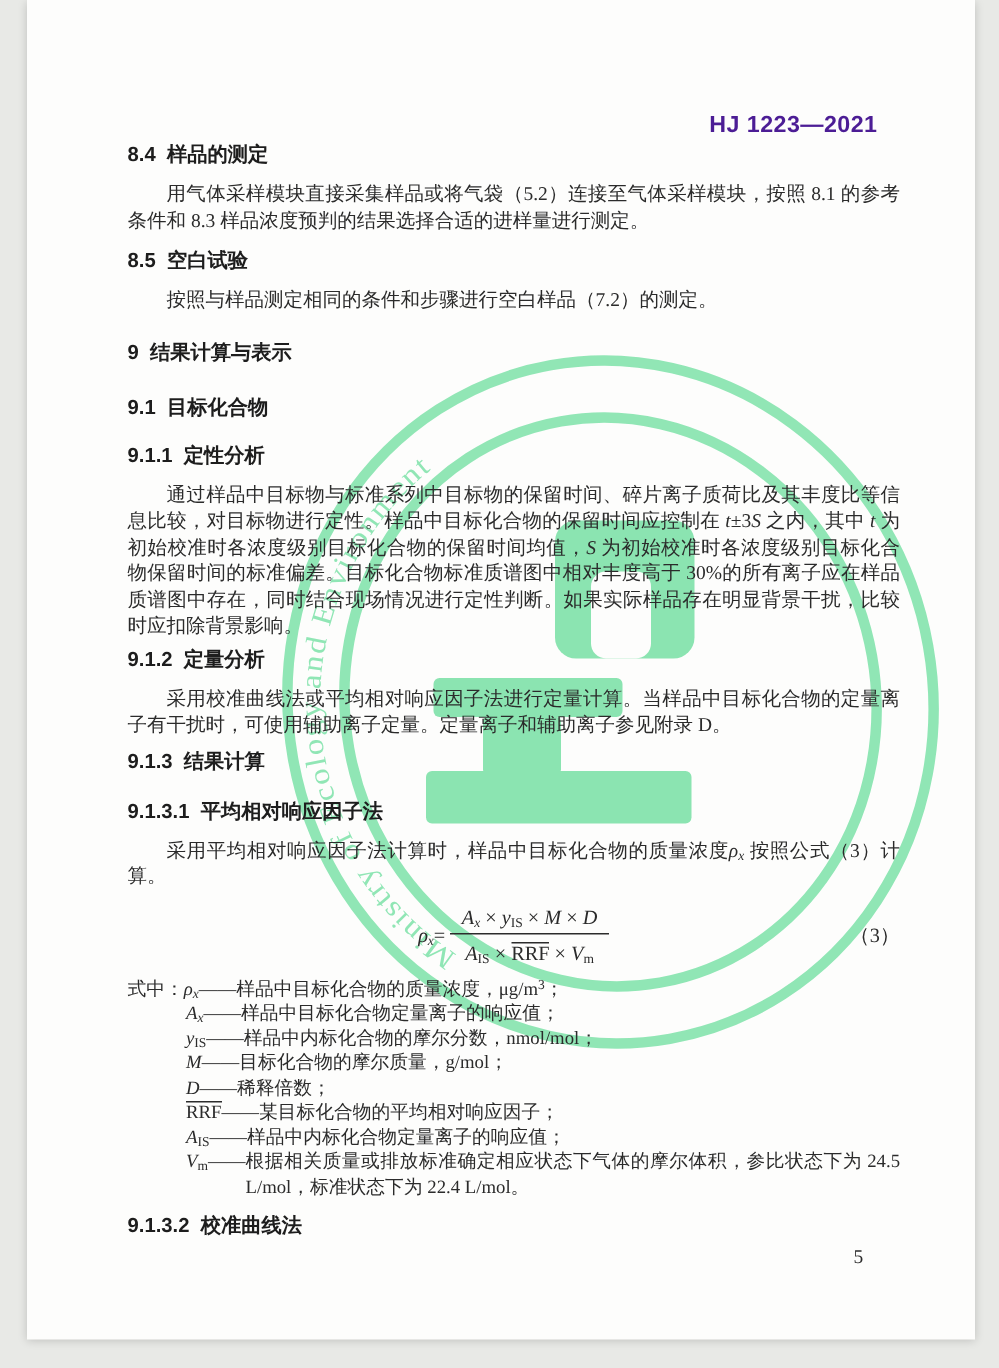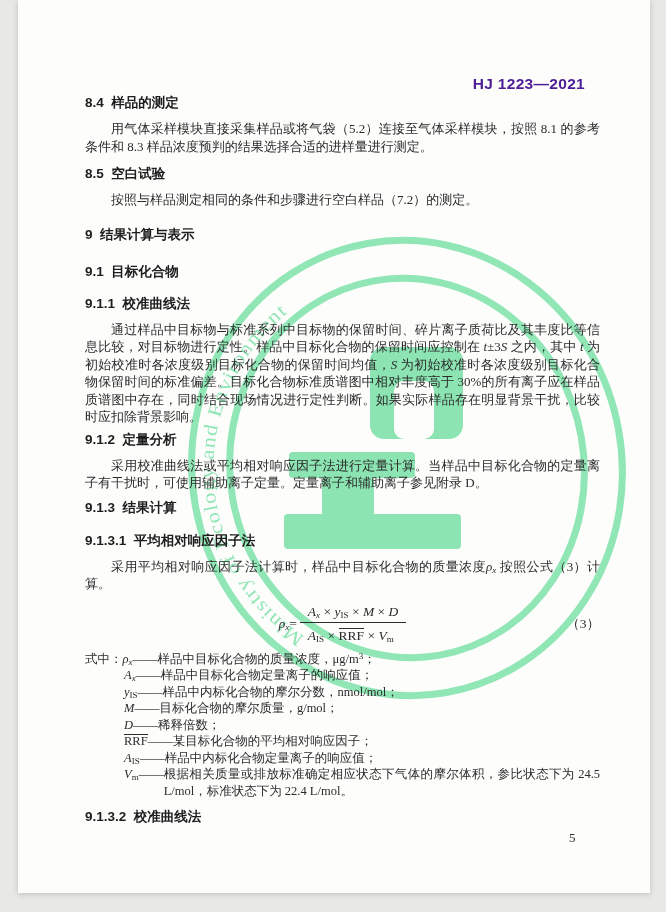--- a/index.html
+++ b/index.html
@@ -37,21 +37,21 @@
   .h[data-sec="9.1.3.1"]{margin-top:15px}
   .h[data-sec="9.1.3.2"]{margin-top:9px}
   p.para{margin:8px 0 0;text-indent:2em;text-align:justify}
   i{font-style:italic}
   sub{font-size:9px;vertical-align:-2px;line-height:0}
   sup{font-size:9px;vertical-align:4px;line-height:0}
   .ovl{display:inline-block;border-top:1.3px solid #2c2c2c;line-height:1.05}
   
   .formula{position:relative;margin:7px 0 0;text-align:center;padding:3px 0;font-size:13.5px}
   .eq-body{display:inline-flex;align-items:center}
-  .frac{display:inline-block;vertical-align:middle;text-align:left;margin-left:3px}
+  .frac{display:inline-block;vertical-align:middle;text-align:center;margin-left:3px}
   .frac .num{display:block;padding:0 8px 2px}
   .frac .den{display:block;border-top:1.2px solid #2c2c2c;padding:4px 8px 0}
   .eqtag{position:absolute;right:0;top:50%;transform:translateY(-50%)}
   
   .deflist{margin-top:3px;font-size:12.5px;line-height:16.5px}
   .def{display:flex;margin-left:39px}
   .def.first{margin-left:0}
   .def .lead,.def .term{flex:0 0 auto;white-space:nowrap}
   .def .desc{flex:1 1 auto;text-align:justify}
   .pageno{position:absolute;left:551px;top:830px;z-index:1;font-size:13px}
@@ -84,21 +84,21 @@
 
   <div class="hdr">HJ 1223—2021</div>
 
   <div class="content">
       <div class="h" data-sec="8.4">8.4  样品的测定</div>
       <p class="para">用气体采样模块直接采集样品或将气袋（5.2）连接至气体采样模块，按照 8.1 的参考条件和 8.3 样品浓度预判的结果选择合适的进样量进行测定。</p>
       <div class="h" data-sec="8.5">8.5  空白试验</div>
       <p class="para">按照与样品测定相同的条件和步骤进行空白样品（7.2）的测定。</p>
       <div class="h" data-sec="9">9  结果计算与表示</div>
       <div class="h" data-sec="9.1">9.1  目标化合物</div>
-      <div class="h" data-sec="9.1.1">9.1.1  校准曲线法</div>
+      <div class="h" data-sec="9.1.1">9.1.1  定性分析</div>
       <p class="para">通过样品中目标物与标准系列中目标物的保留时间、碎片离子质荷比及其丰度比等信息比较，对目标物进行定性。样品中目标化合物的保留时间应控制在 <i>t</i>±3<i>S</i> 之内，其中 <i>t</i> 为初始校准时各浓度级别目标化合物的保留时间均值，<i>S</i> 为初始校准时各浓度级别目标化合物保留时间的标准偏差。目标化合物标准质谱图中相对丰度高于 30%的所有离子应在样品质谱图中存在，同时结合现场情况进行定性判断。如果实际样品存在明显背景干扰，比较时应扣除背景影响。</p>
       <div class="h" data-sec="9.1.2">9.1.2  定量分析</div>
       <p class="para">采用校准曲线法或平均相对响应因子法进行定量计算。当样品中目标化合物的定量离子有干扰时，可使用辅助离子定量。定量离子和辅助离子参见附录 D。</p>
       <div class="h" data-sec="9.1.3">9.1.3  结果计算</div>
       <div class="h" data-sec="9.1.3.1">9.1.3.1  平均相对响应因子法</div>
       <p class="para">采用平均相对响应因子法计算时，样品中目标化合物的质量浓度<i>ρ</i><sub><i>x</i></sub> 按照公式（3）计算。</p>
       <div class="formula"><span class="eq-body">
           <span class="lhs"><i>ρ</i><sub><i>x</i></sub></span>
           <span class="eqs">=</span>
           <span class="frac">

